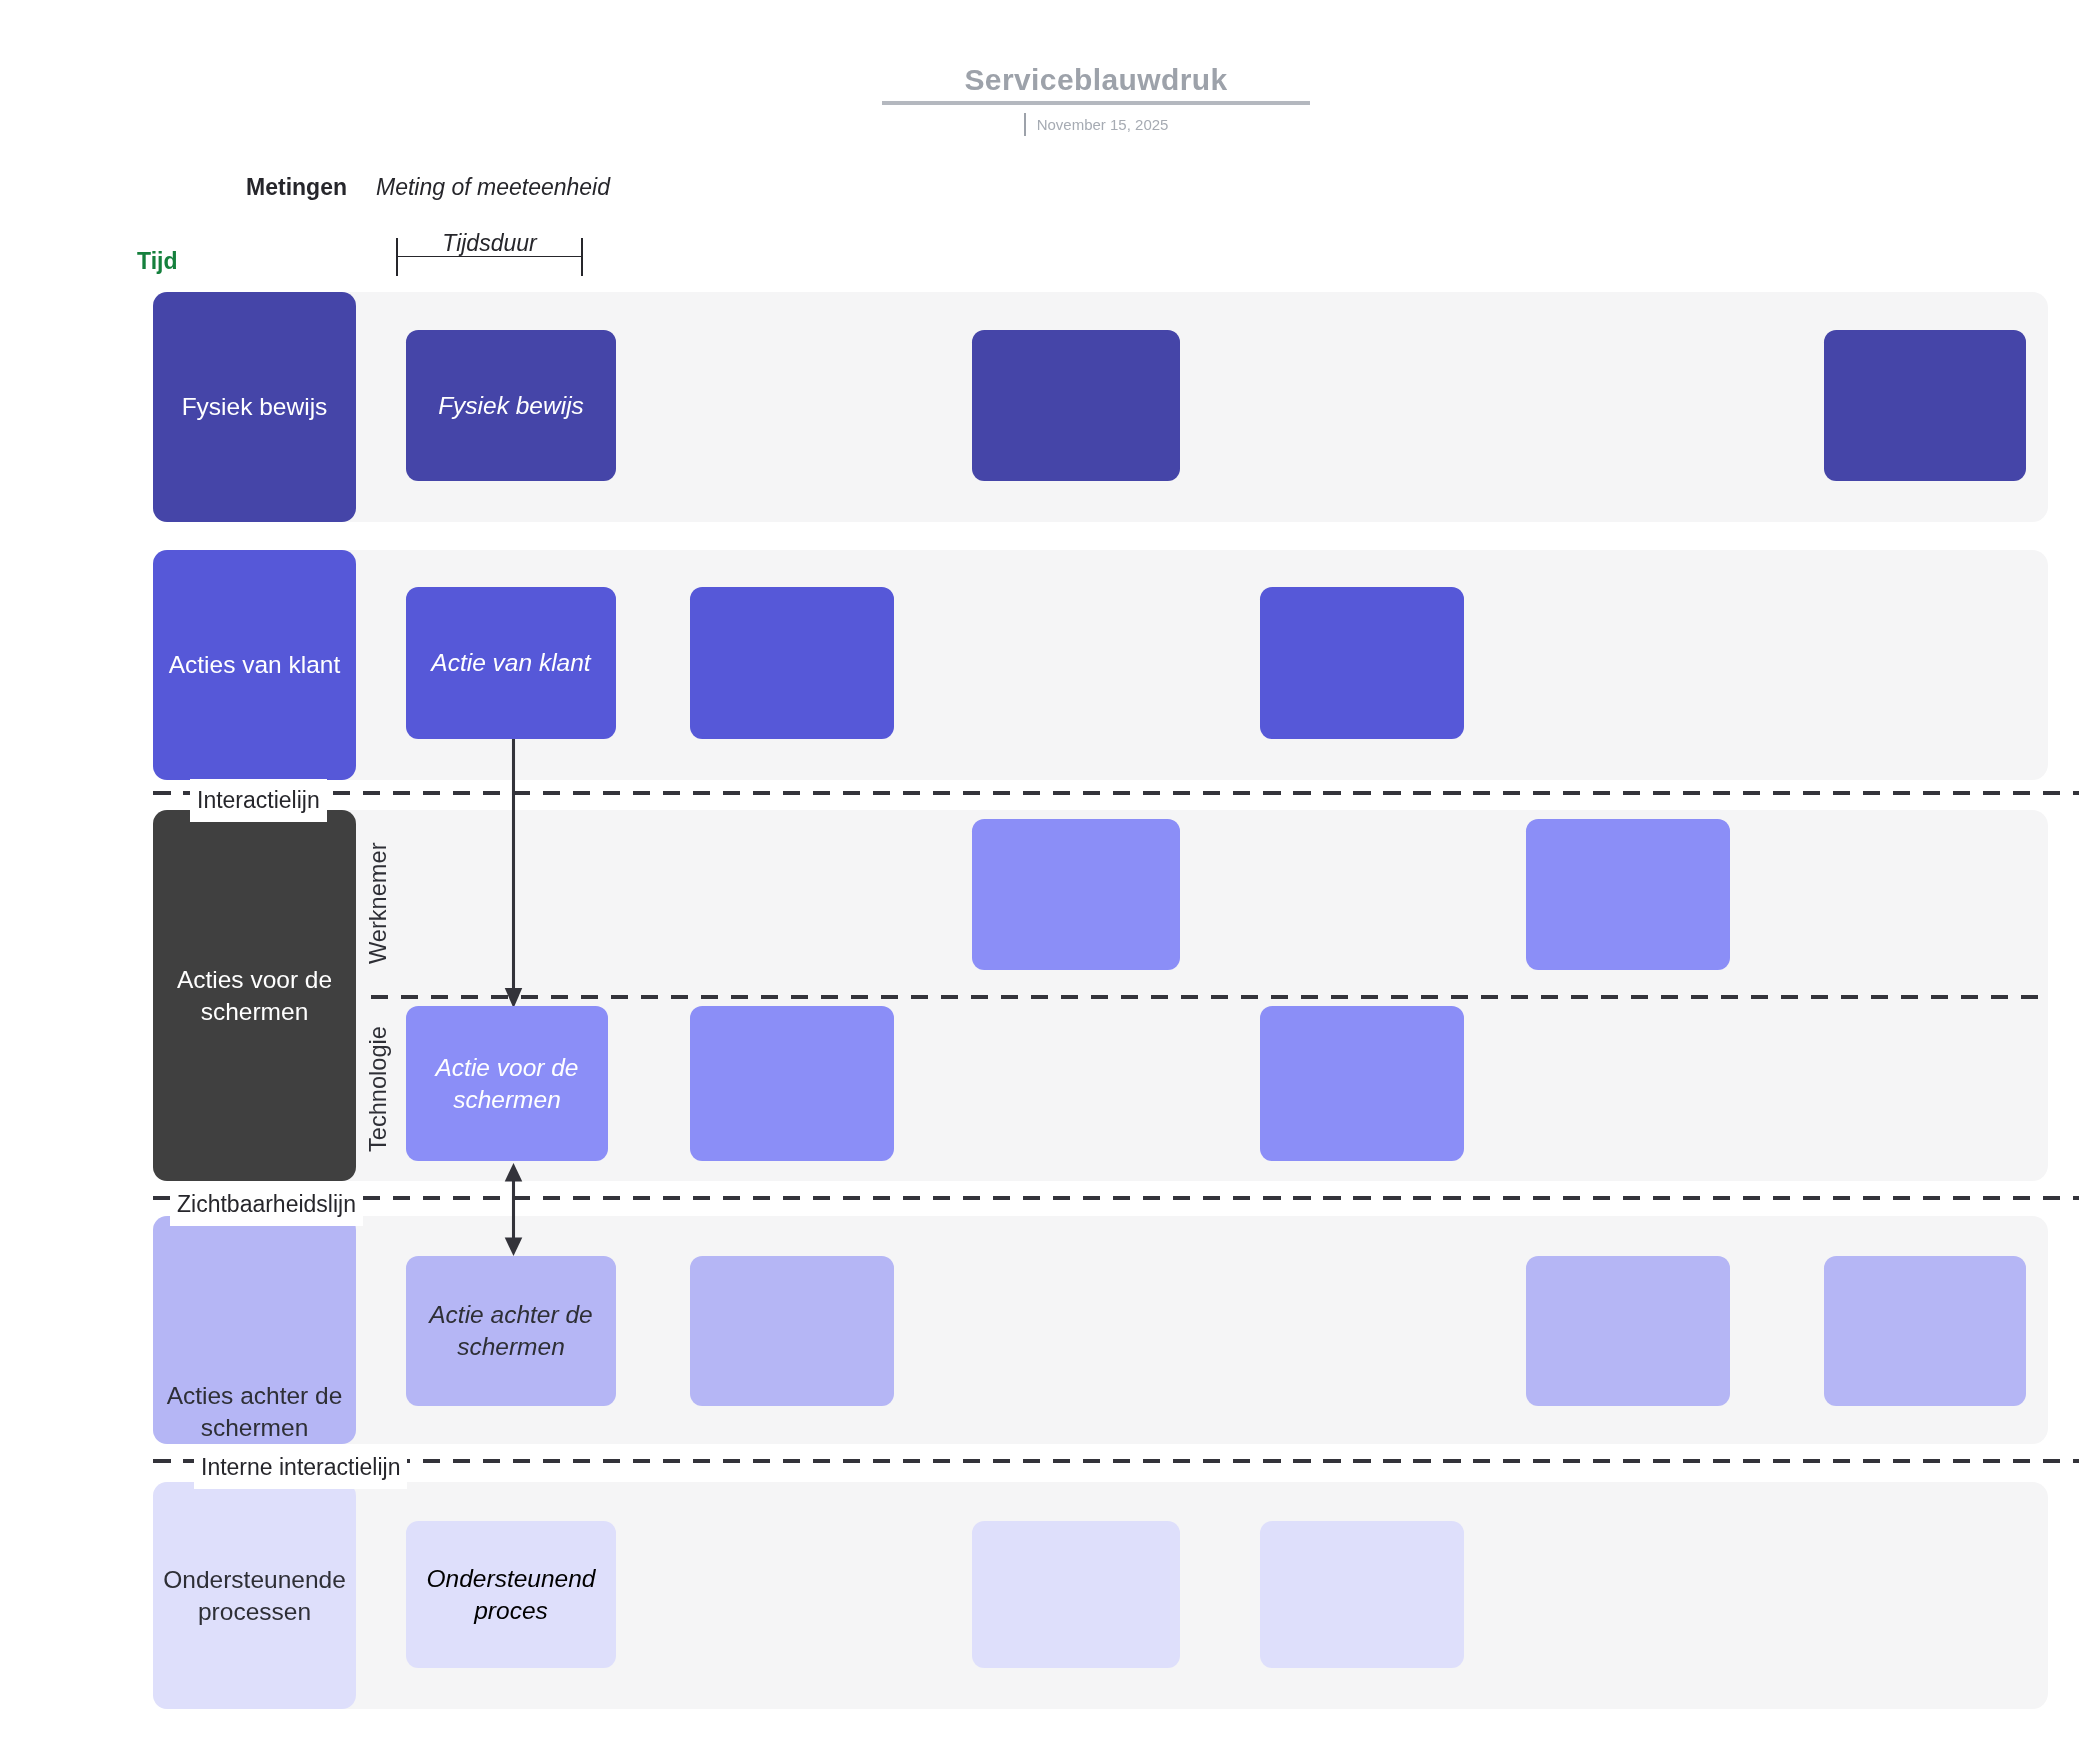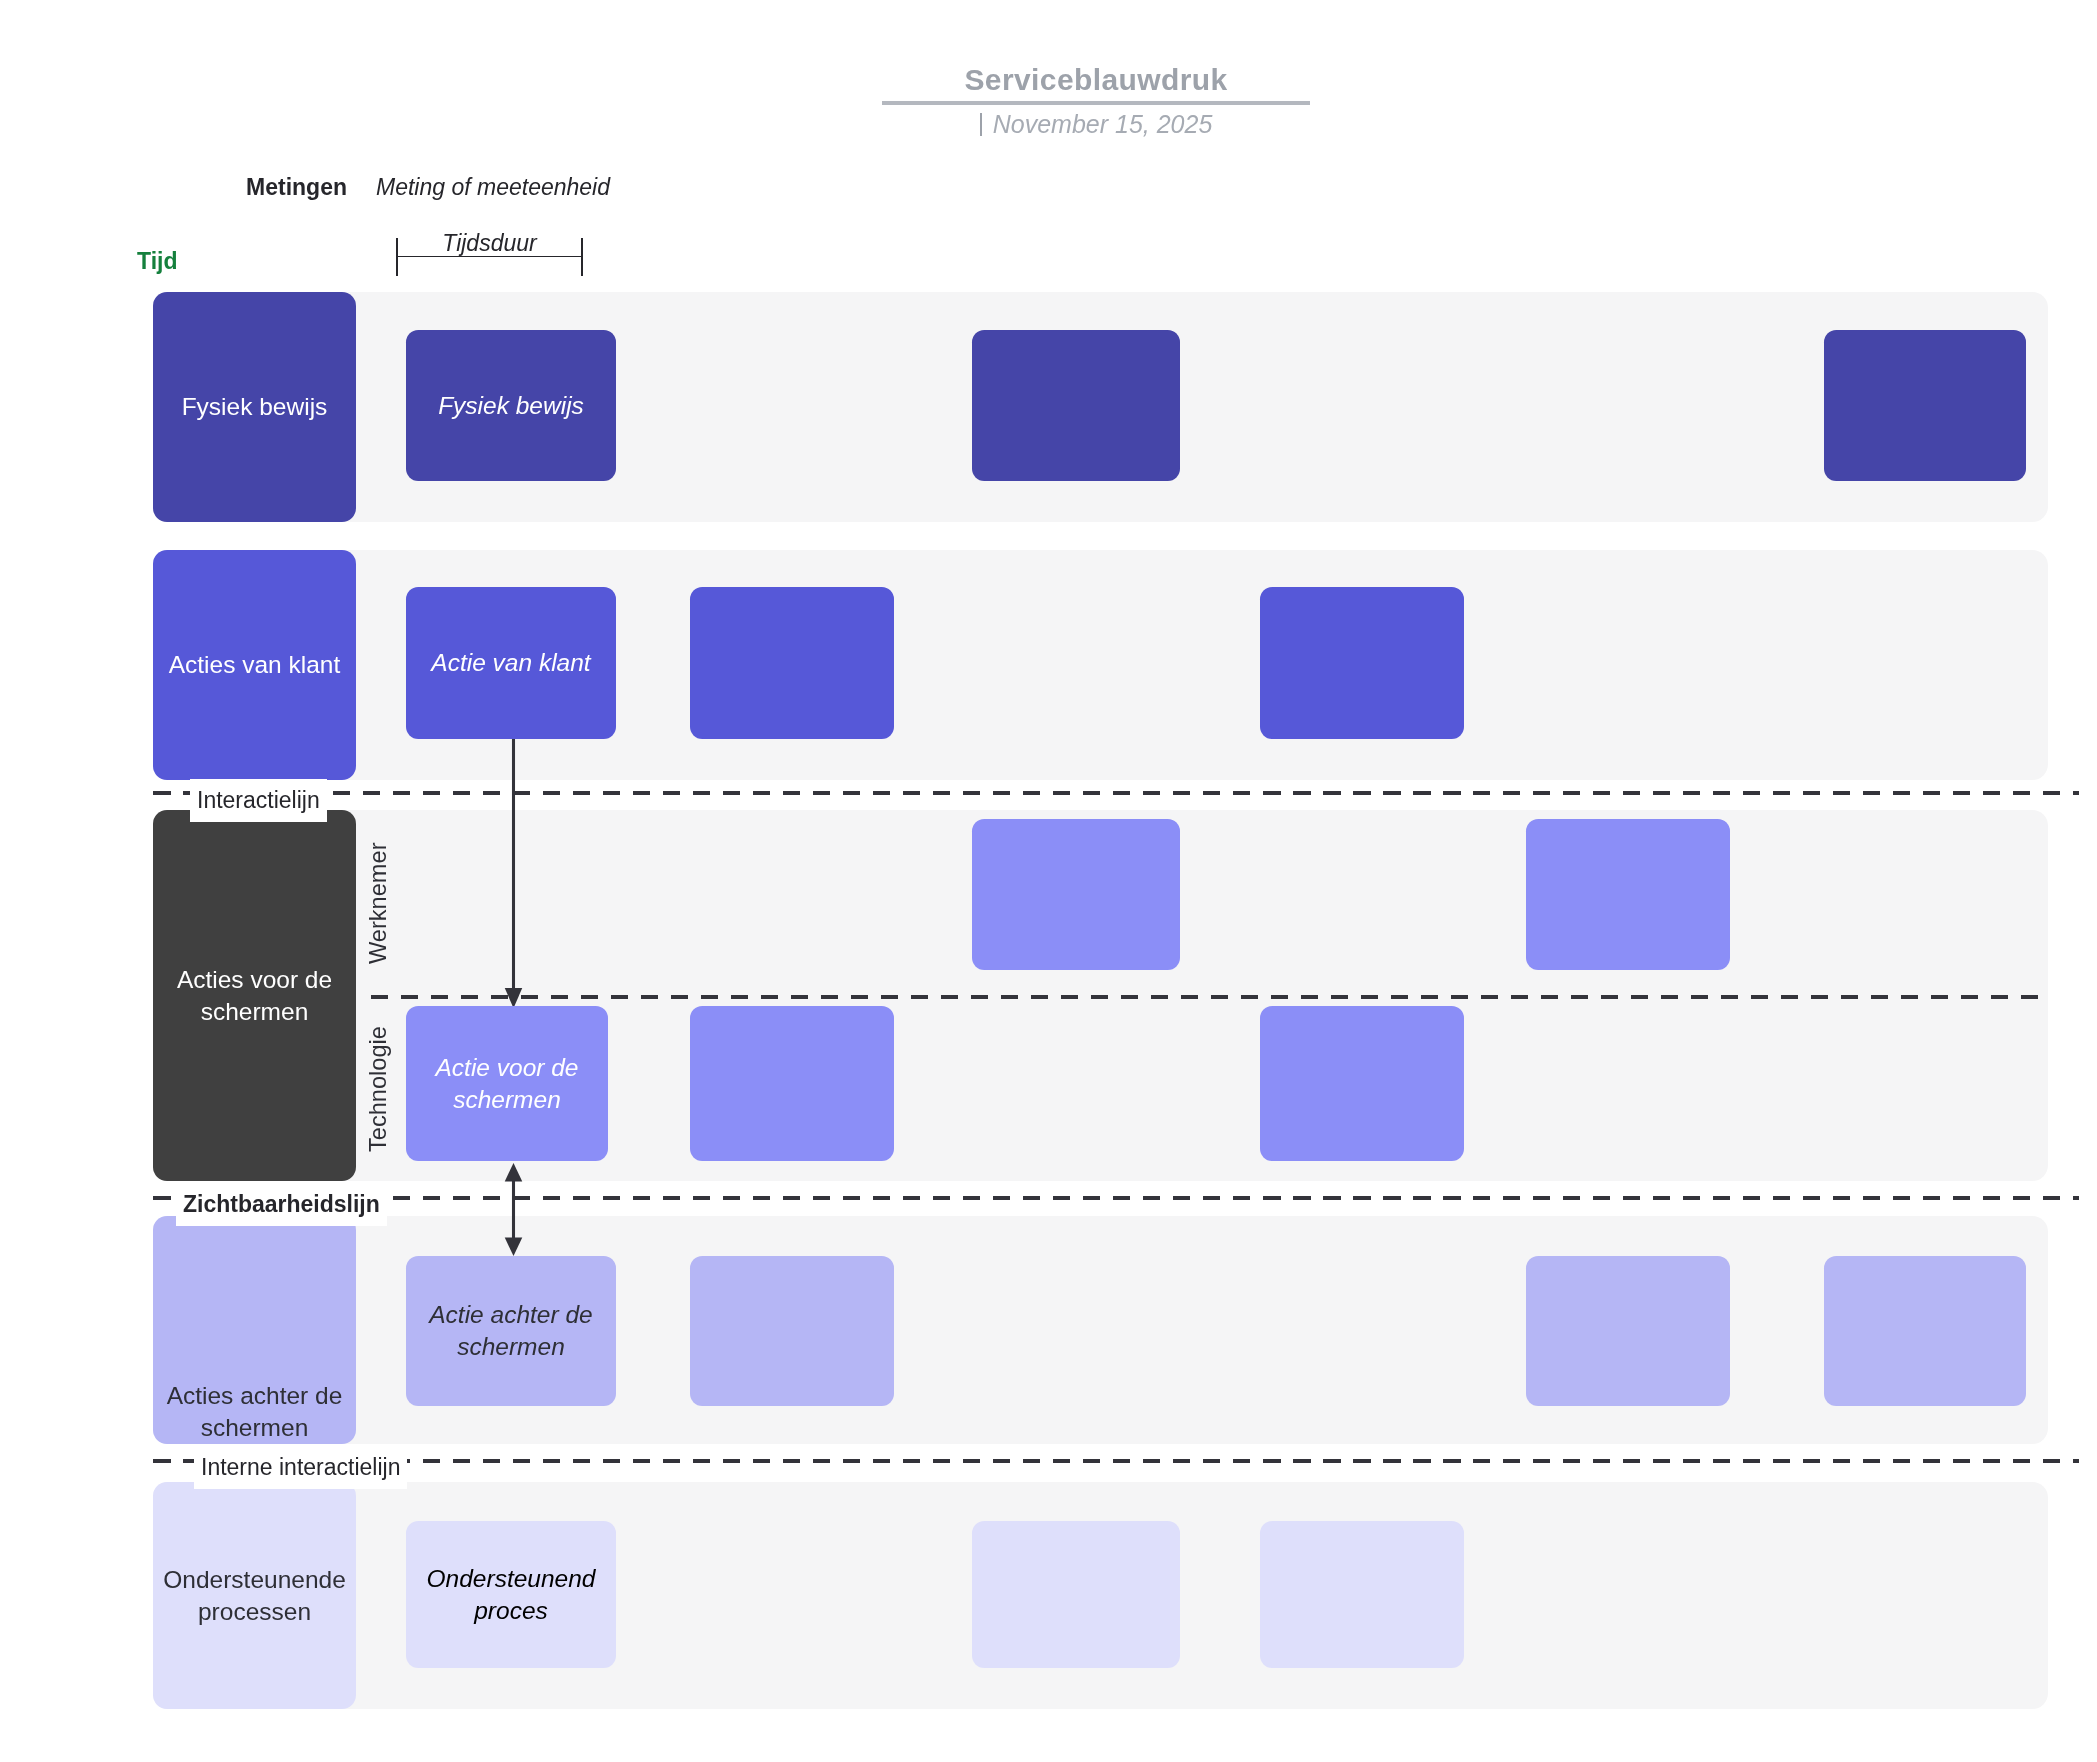--- a/index.html
+++ b/index.html
@@ -9,21 +9,21 @@
   }
   
   .title{
     position:absolute; left:882px; width:428px; top:63px; text-align:center;
     font-size:30px; font-weight:bold; color:#9DA2AA; letter-spacing:0.4px;
   }
   .title-underline{position:absolute; left:882px; width:428px; top:101px; height:3.5px; background:#B4B8BF;}
   .date-row{position:absolute; left:882px; width:428px; top:110px; height:28px;
     display:flex; align-items:center; justify-content:center; gap:10.5px;}
   .date-bar{width:2.6px; height:23px; background:#9DA2AA;}
-  .date-text{font-size:25px; color:#A6ABB3;font-style:italic;}
+  .date-text{font-size:15px; color:#A6ABB3;}
   
   .metingen-label{position:absolute; left:137px; width:210px; top:174px; text-align:right;
     font-weight:bold; font-size:23px; color:#26262B;}
   .metingen-value{position:absolute; left:376px; top:174px; font-style:italic; font-size:23px; color:#26262B;}
   .tijd-label{position:absolute; left:137px; width:210px; top:248px; text-align:left;
     font-weight:bold; font-size:23px; color:#15803d;}
   .bracket{position:absolute; left:396px; top:238px; width:187px; height:38px;}
   .bracket-line{position:absolute; left:0; right:0; top:17.5px; height:1.7px; background:#26262B;}
   .bracket-tick-l{position:absolute; left:0; top:0; width:1.7px; height:38px; background:#26262B;}
   .bracket-tick-r{position:absolute; right:0; top:0; width:1.7px; height:38px; background:#26262B;}
@@ -62,21 +62,21 @@
   .vlabel-technologie{top:997px; height:184px;}
   
   .dash-line{position:absolute; height:3.5px;
     background:repeating-linear-gradient(to right,#33333A 0 17.5px,transparent 17.5px 30px);}
   .sep-1{left:153px; width:1926px; top:791px;}
   .sep-2{left:153px; width:1926px; top:1196px;}
   .sep-3{left:153px; width:1926px; top:1459px;}
   .sub-divider{left:371px; width:1677px; top:995px;}
   .sep-label{position:absolute; font-size:23px; color:#26262B; background:#ffffff; padding:8px 7px; white-space:nowrap;}
   .sep-label-1{left:190px; top:779px;}
-  .sep-label-2{left:176px; top:1183px;font-weight:bold;}
+  .sep-label-2{left:170px; top:1183px;}
   .sep-label-3{left:194px; top:1446px;}
   
   .arrow{position:absolute;}
   .arrow-1{left:502px; top:738px;}
   .arrow-2{left:502px; top:1163px;}
 </style>
 </head>
 <body>
 
 <div class="canvas">

